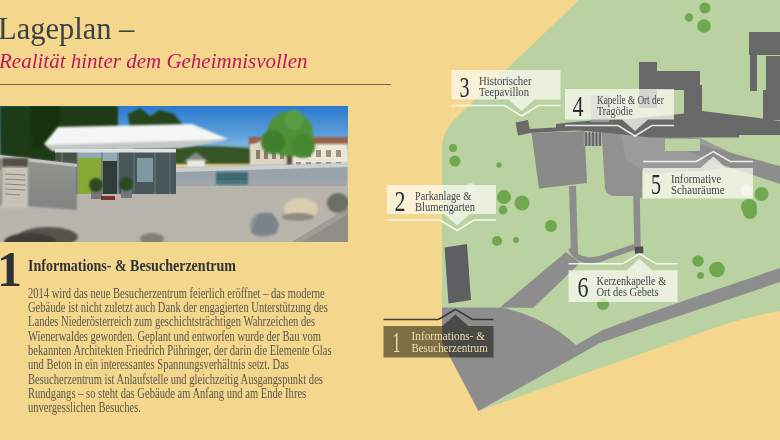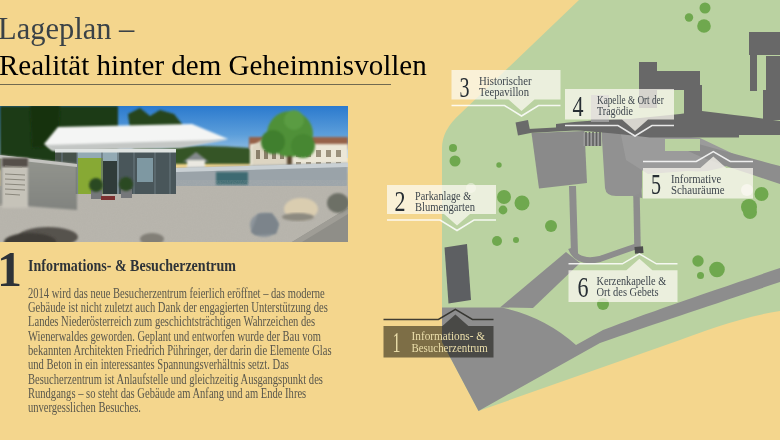--- a/index.html
+++ b/index.html
@@ -1,17 +1,17 @@
 <!DOCTYPE html>
 <html><head><meta charset="utf-8">
 <style>
 html,body{margin:0;padding:0}
 body{width:780px;height:440px;background:#f4d68d;font-family:"Liberation Serif",serif;overflow:hidden;position:relative}
 .title{position:absolute;left:-2px;top:14.1px;font-size:30.5px;color:#3a4247;line-height:1;white-space:nowrap}
-.subtitle{position:absolute;left:-1px;top:50.6px;font-size:29px;color:#000000;line-height:1;white-space:nowrap}
+.subtitle{position:absolute;left:-1px;top:50.6px;font-size:21px;font-style:italic;color:#be185d;line-height:1;white-space:nowrap}
 .rule{position:absolute;left:0;top:84px;width:391px;height:1px;background:rgba(70,70,60,.75)}
 .big1{position:absolute;left:-3px;top:244px;font-size:50px;font-weight:bold;color:#2e3338;line-height:1}
 .h2{position:absolute;left:28px;top:256.5px;font-size:17px;font-weight:bold;color:#2e3338;line-height:1;white-space:nowrap;transform:scaleX(0.825);transform-origin:left top}
 .para{position:absolute;left:28px;top:286.5px;font-size:14px;line-height:14.35px;color:#59574c;white-space:nowrap;transform:scaleX(0.754);transform-origin:left top}
 </style></head>
 <body>
 <div class="title">Lageplan –</div>
 <div class="subtitle">Realität hinter dem Geheimnisvollen</div>
 <div class="rule"></div>
 

